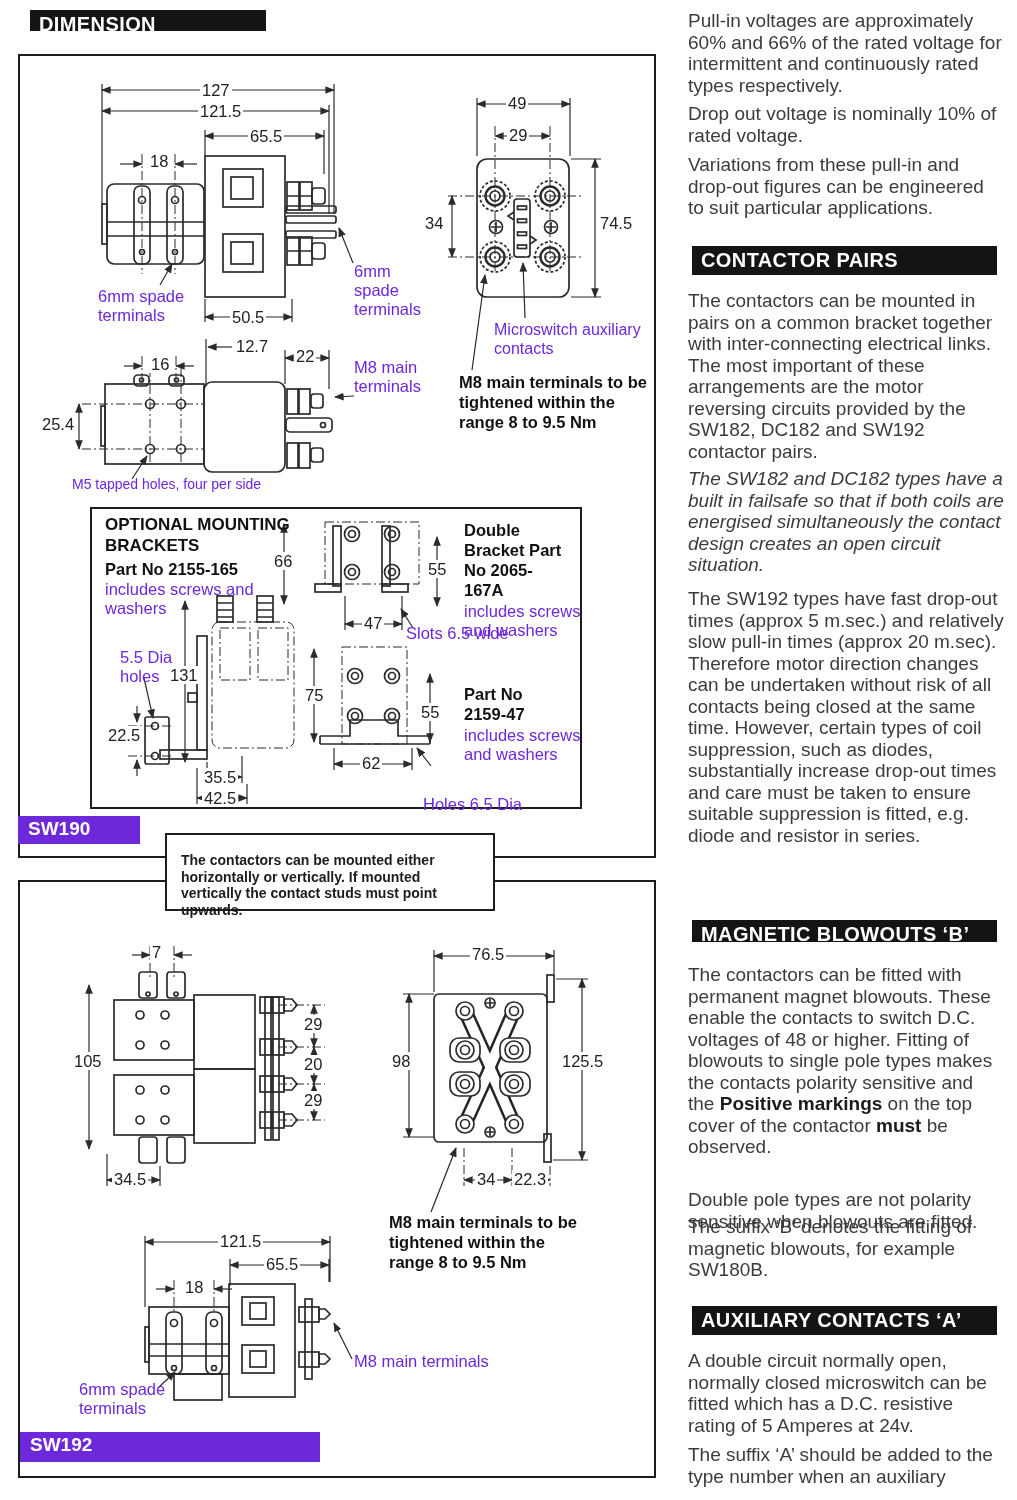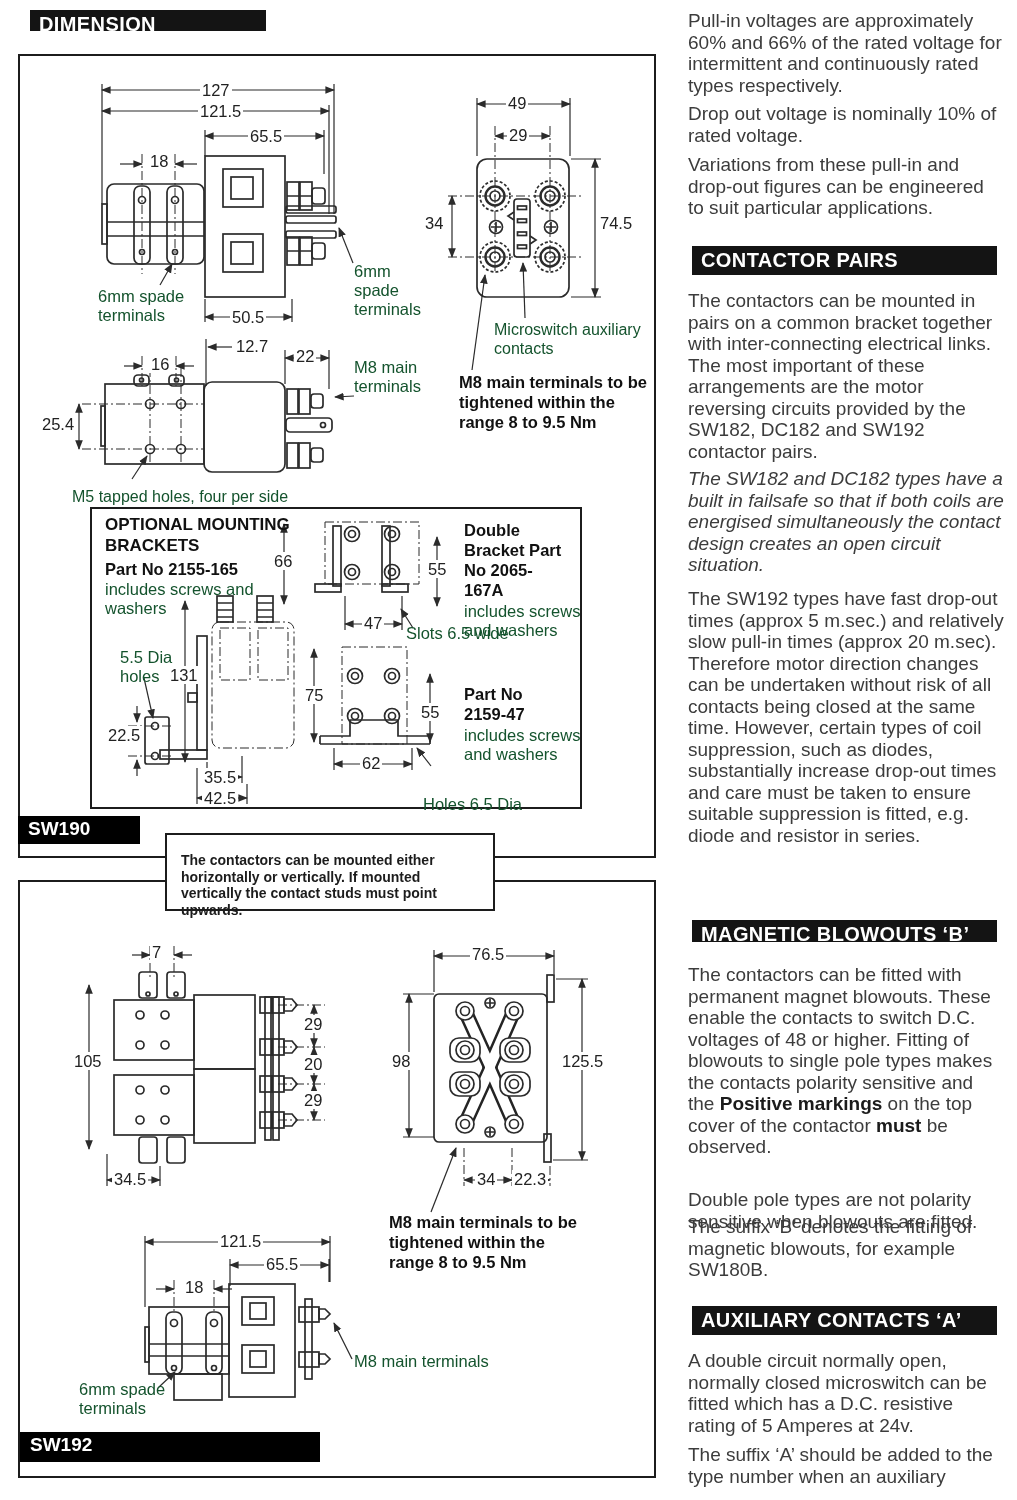--- a/index.html
+++ b/index.html
@@ -8,37 +8,37 @@
   
   .hbar{position:absolute;background:#141414;color:#fff;font-weight:bold;
         font-size:20px;letter-spacing:.4px;padding:3px 0 4px 9px;box-sizing:border-box;z-index:4;}
   
   .dbox{position:absolute;border:2px solid #1c1c1c;background:#fff;box-sizing:border-box;}
   .dbox svg{position:absolute;left:0;top:0;}
   
   .dim{position:absolute;font-size:16.5px;color:#222;background:#fff;padding:0 2px;
        white-space:nowrap;z-index:2;line-height:18px;}
   
-  .lbl{position:absolute;font-size:16.5px;line-height:19px;color:#14532d;z-index:2;}
+  .lbl{position:absolute;font-size:16.5px;line-height:19px;color:#6d28d9;z-index:2;}
   .lbl.b{font-weight:bold;color:#111;}
   .nw{white-space:nowrap;}
   
   .dl{stroke:#2b2b2b;stroke-width:1.2;fill:none;}
   .ol{stroke:#2b2b2b;stroke-width:1.7;fill:none;}
   .ol2{stroke:#2b2b2b;stroke-width:2.4;fill:none;}
   .cl{stroke:#2b2b2b;stroke-width:1;fill:none;stroke-dasharray:9 3 2 3;}
   .th{stroke:#242424;stroke-width:15;stroke-linecap:round;}
   .tw{stroke:#ffffff;stroke-width:10;stroke-linecap:round;}
   .pl{fill:#ffffff;stroke:#2b2b2b;stroke-width:1.7;}
   
   #notebox{position:absolute;left:165px;top:833px;width:330px;height:78px;background:#fff;
            border:2px solid #1c1c1c;box-sizing:border-box;padding:17px 14px 0 14px;
            font-size:14px;line-height:16.5px;font-weight:bold;color:#1c1c1c;z-index:3;}
   
-  .modelbar{position:absolute;background:#000000;color:#fff;font-weight:bold;
+  .modelbar{position:absolute;background:#6d28d9;color:#fff;font-weight:bold;
             font-size:19px;padding:2px 0 3px 10px;box-sizing:border-box;z-index:5;}
   
   #rightcol{position:absolute;left:684px;top:0;width:322px;height:1500px;}
   .rp{position:absolute;left:4px;width:316px;margin:0;font-size:19px;line-height:21.5px;
       color:#3c3c3c;}
   .rp b{color:#1b1b1b;}
 </style>
 </head>
 <body>
 
@@ -230,21 +230,21 @@
     <span class="dim" style="left:403px;top:158px;">34</span>
     <span class="dim" style="left:578px;top:158px;">74.5</span>
     <div class="lbl" style="left:474px;top:264px;width:168px;font-size:16px;">Microswitch auxiliary contacts</div>
     <div class="lbl b" style="left:439px;top:316px;width:190px;font-size:16.5px;line-height:20px;">M8 main terminals to be tightened within the range 8 to 9.5 Nm</div>
 
     <span class="dim" style="left:214px;top:281px;">12.7</span>
     <span class="dim" style="left:129px;top:299px;">16</span>
     <span class="dim" style="left:274px;top:291px;">22</span>
     <span class="dim" style="left:20px;top:359px;">25.4</span>
     <div class="lbl" style="left:334px;top:302px;width:88px;">M8 main terminals</div>
-    <div class="lbl nw" style="left:52px;top:419px;font-size:16px;margin-top:12px;">M5 tapped holes, four per side</div>
+    <div class="lbl nw" style="left:52px;top:419px;font-size:14px;">M5 tapped holes, four per side</div>
 
     <div class="lbl b" style="left:85px;top:458px;width:205px;font-size:17px;line-height:21px;">OPTIONAL MOUNTING BRACKETS</div>
     <div class="lbl b nw" style="left:85px;top:504px;">Part No 2155-165</div>
     <div class="lbl" style="left:85px;top:524px;width:155px;">includes screws and washers</div>
     <div class="lbl" style="left:100px;top:592px;width:62px;">5.5 Dia holes</div>
     <span class="dim" style="left:86px;top:670px;">22.5</span>
     <span class="dim" style="left:148px;top:610px;">131</span>
     <span class="dim" style="left:182px;top:712px;">35.5</span>
     <span class="dim" style="left:182px;top:733px;">42.5</span>
     <span class="dim" style="left:252px;top:496px;">66</span>

